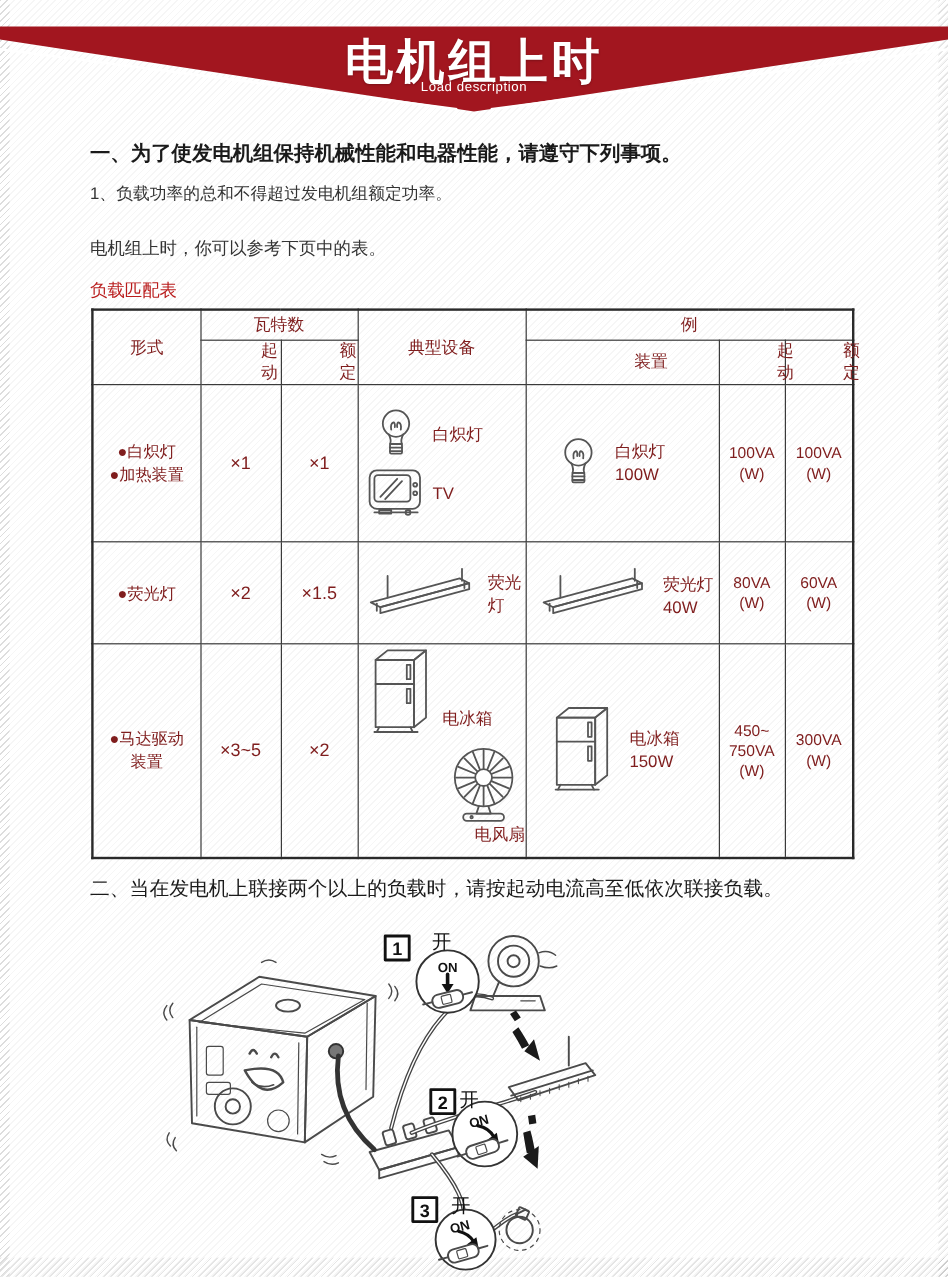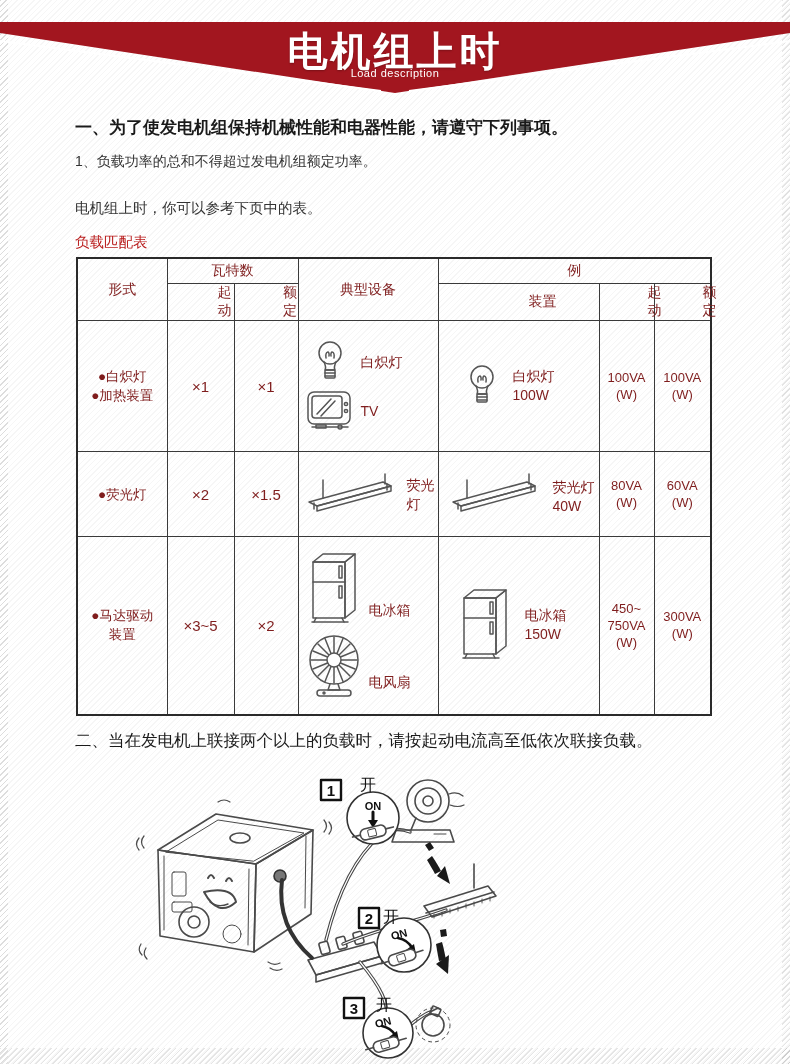--- a/index.html
+++ b/index.html
@@ -252,21 +252,21 @@
               <line x1="3" y1="30" x2="35" y2="30"></line>
               <rect x="29" y="14" width="3" height="12"></rect>
               <rect x="29" y="34" width="3" height="12"></rect>
               <line x1="6" y1="66" x2="4" y2="70"></line>
                   <line x1="32" y1="66" x2="34" y2="70"></line>
               <line x1="2" y1="70" x2="38" y2="70"></line>
             </svg>
           </span>
           <span class="lbl" style="margin-bottom:6px;">电冰箱</span>
         </div>
-        <div class="devline" style="align-items:flex-end;">
+        <div class="devline" style="align-items:flex-end;flex-direction:column;">
           <span class="ic" style="width:70px">
             <svg class="licon" width="60" height="64" viewBox="0 0 60 64">
               <circle cx="30" cy="26" r="24"></circle>
               <g>
                 <line x1="30" y1="19" x2="30" y2="3"></line>
                     <line x1="30" y1="33" x2="30" y2="49"></line>
                 <line x1="23" y1="26" x2="7" y2="26"></line>
                     <line x1="37" y1="26" x2="53" y2="26"></line>
                 <line x1="25" y1="21" x2="14" y2="10"></line>
                     <line x1="35" y1="31" x2="46" y2="42"></line>

